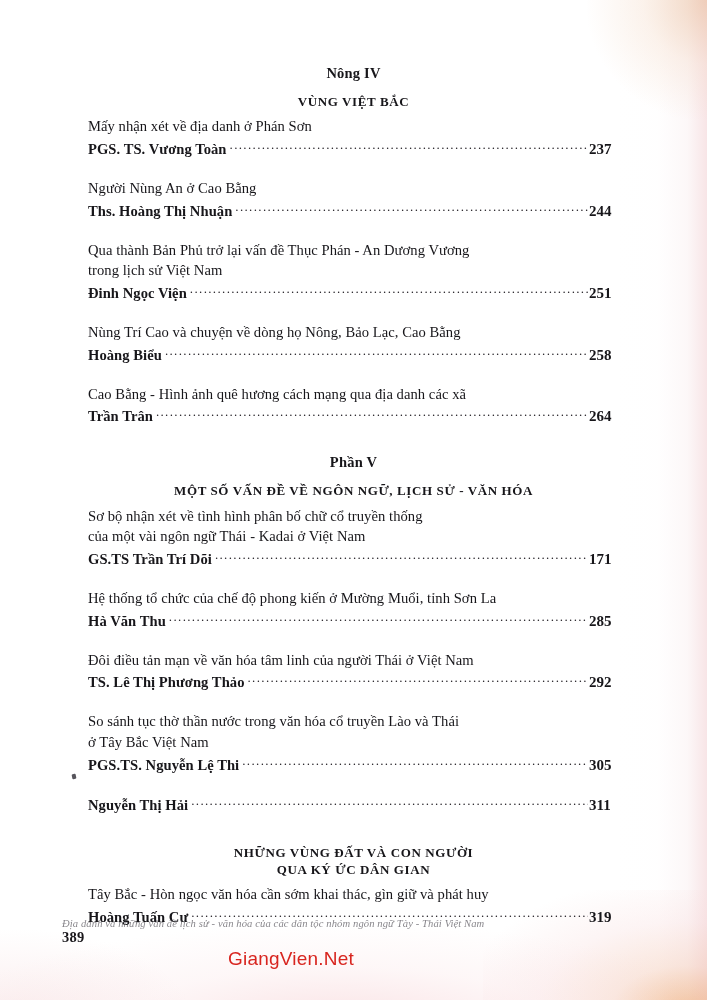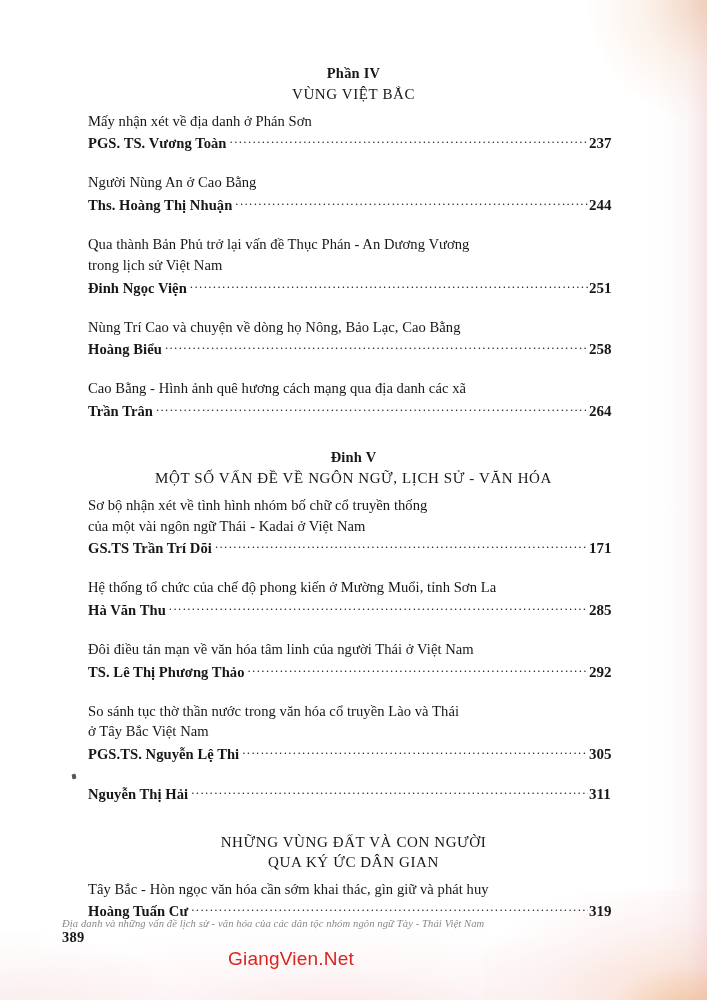--- a/index.html
+++ b/index.html
@@ -107,25 +107,25 @@
   .part-block {
     text-align: center;
   }
   .part-label {
     font-size: 14.5px;
     font-weight: bold;
     letter-spacing: 0.2px;
     line-height: 1.1;
   }
   .part-title {
-    font-size: 15px;
-    font-weight: normal;
+    font-size: 13px;
+    font-weight: bold;
     letter-spacing: 0.6px;
     line-height: 1.32;
-    margin-top: 3px;
+    margin-top: 11px;
     white-space: pre-line;
   }
 
   
   .entry {
     margin-top: 20px;
   }
   .entry-title {
     font-size: 14.6px;
     line-height: 1.42;
@@ -221,21 +221,21 @@
 
   <div class="scan-tint-right"></div>
   <div class="scan-tint-topright"></div>
   <div class="scan-tint-bottomright"></div>
   <div class="scan-tint-bottom"></div>
   <div class="scan-tint-bottomleft"></div>
   <div class="ink-speck"></div>
 
   <div class="content" id="toc-content">
       <div class="part-block" style="margin-top: 66px;">
-        <div class="part-label">Phần IV</div>
+        <div class="part-label">Nông IV</div>
         <div class="part-title">VÙNG VIỆT BẮC</div>
       </div>
       <div class="entry part-gap-after">
         <div class="entry-title">Mấy nhận xét về địa danh ở Phán Sơn</div>
         <div class="entry-author-row">
           <span class="entry-author">PGS. TS. Vương Toàn</span>
           <span class="dot-leader"></span>
           <span class="entry-page">237</span>
         </div>
       </div>
@@ -266,25 +266,25 @@
       </div>
       <div class="entry">
         <div class="entry-title">Cao Bằng - Hình ảnh quê hương cách mạng qua địa danh các xã</div>
         <div class="entry-author-row">
           <span class="entry-author">Trần Trân</span>
           <span class="dot-leader"></span>
           <span class="entry-page">264</span>
         </div>
       </div>
       <div class="part-block part-gap-before">
-        <div class="part-label">Đinh V</div>
+        <div class="part-label">Phần V</div>
         <div class="part-title">MỘT SỐ VẤN ĐỀ VỀ NGÔN NGỮ, LỊCH SỬ - VĂN HÓA</div>
       </div>
       <div class="entry part-gap-after">
-        <div class="entry-title">Sơ bộ nhận xét về tình hình nhóm bố chữ cổ truyền thống
+        <div class="entry-title">Sơ bộ nhận xét về tình hình phân bố chữ cổ truyền thống
 của một vài ngôn ngữ Thái - Kadai ở Việt Nam</div>
         <div class="entry-author-row">
           <span class="entry-author">GS.TS  Trần Trí Dõi</span>
           <span class="dot-leader"></span>
           <span class="entry-page">171</span>
         </div>
       </div>
       <div class="entry">
         <div class="entry-title">Hệ thống tổ chức của chế độ phong kiến ở Mường Muổi, tỉnh Sơn La</div>
         <div class="entry-author-row">

